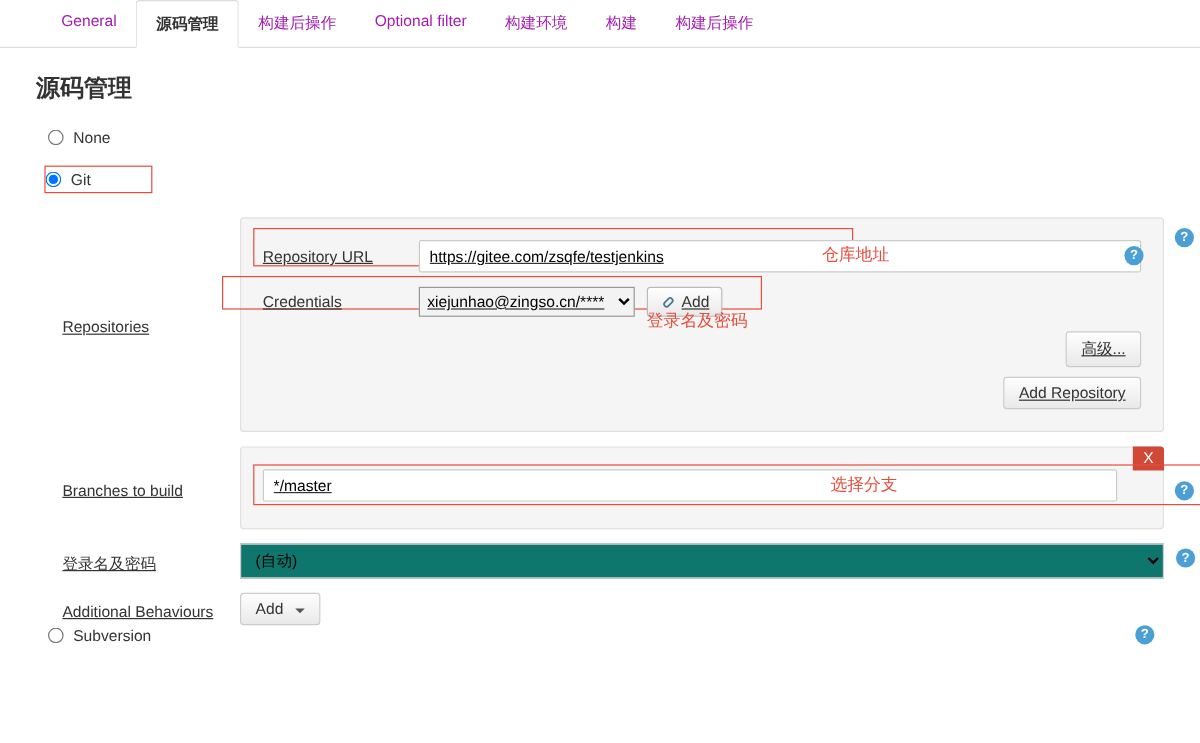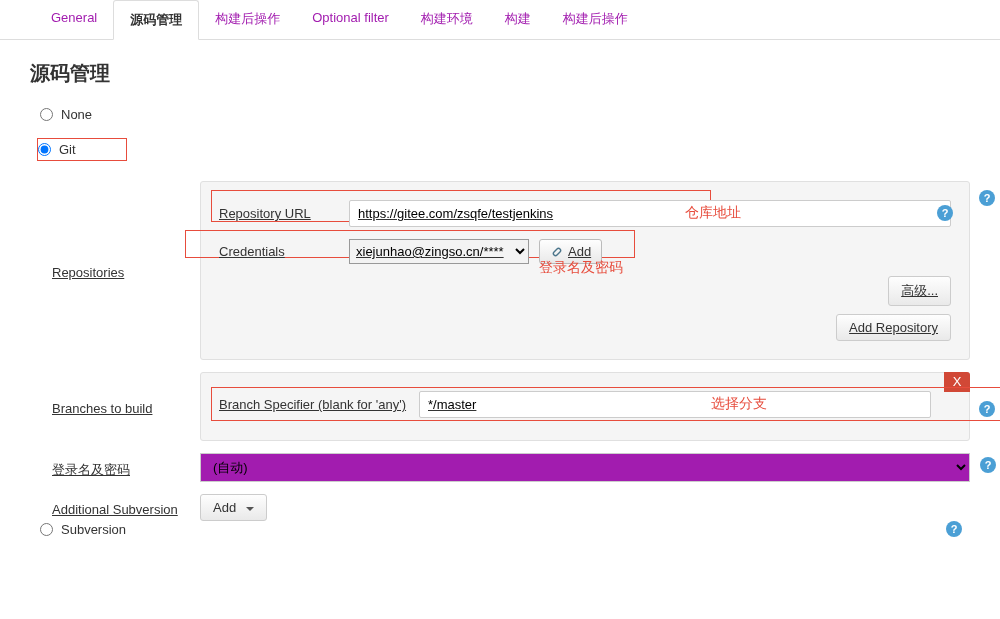--- a/index.html
+++ b/index.html
@@ -38,21 +38,21 @@
     .btn { padding: 5px 12px; border: 1px solid #ccc; background: linear-gradient(#fefefe,#e9e9e9); border-radius: 3px; cursor: pointer; font-size: 13px; color: #333; }
     .btn-group-right { display: flex; justify-content: flex-end; gap: 8px; margin-top: 8px; }
     
     .add-cred-btn { display: inline-flex; align-items: center; gap: 4px; padding: 4px 10px; border: 1px solid #bbb; background: linear-gradient(#fefefe,#e9e9e9); border-radius: 3px; cursor: pointer; margin-left: 10px; }
     .key-icon { display: inline-block; width: 14px; height: 8px; border: 2px solid #4b758b; border-radius: 4px 4px 4px 4px; position: relative; transform: rotate(-45deg) scale(0.7); }
     
     .red-annotation { position: absolute; color: #e74c3c; font-size: 14px; }
     
     .delete-x { position: absolute; top: -1px; right: -1px; width: 26px; height: 20px; background: #d14836; color: #fff; text-align: center; line-height: 20px; font-size: 13px; cursor: pointer; border-radius: 0 3px 0 0; }
     
-    .repo-browser-select { width: 100%; padding: 5px 8px; border: 1px solid #ccc; background: #a21caf; font-size: 13px; }
+    .repo-browser-select { width: 100%; padding: 5px 8px; border: 1px solid #ccc; background: #0f766e; font-size: 13px; }
     
     .dropdown-caret { display: inline-block; margin-left: 6px; border-top: 4px solid #555; border-left: 4px solid transparent; border-right: 4px solid transparent; vertical-align: middle; }
     
     .strikethrough-cred { text-decoration: line-through; color: #333; }
     
     .repo-red-outline { border: 1px solid #e74c3c; position: absolute; pointer-events: none; }
     .inner-help { position: absolute; right: -2px; top: 5px; width: 16px; height: 16px; border-radius: 50%; background: #4b9fd5; color: #fff; text-align: center; line-height: 16px; font-size: 11px; font-weight: bold; cursor: pointer; }
   </style>
 </head>
 <body>
@@ -121,43 +121,42 @@
   
   <div class="config-row">
     <div class="config-label">Branches to build</div>
     <div class="config-body">
       <div class="panel">
         <div class="delete-x">X</div>
         <div class="help-icon" style="top:28px;">?</div>
 
         <div class="repo-red-outline" style="left:10px; top:14px; width:800px; height:34px;"></div>
         <div class="field-row" style="position:relative; margin-bottom:4px;">
-          <div class="field-label-wide">Branch Specifier (blank for 'any')</div>
           <input class="text-input" type="text" style="margin-right: 20px;" value="*/master">
-          <span class="red-annotation" style="right:184px; top:4px;">选择分支</span>
+          <span class="red-annotation" style="right:203px; top:4px;">选择分支</span>
         </div>
 
       </div>
     </div>
   </div>
   
   
   <div class="config-row">
     <div class="config-label">登录名及密码</div>
     <div class="config-body" style="position:relative;">
       <select class="repo-browser-select">
         <option>(自动)</option>
       </select>
       <div class="help-icon" style="top:4px;">?</div>
     </div>
   </div>
   
   
   <div class="config-row">
-    <div class="config-label">Additional Subversion</div>
+    <div class="config-label">Additional Behaviours</div>
     <div class="config-body">
       <button class="btn">
         <span>Add</span>
         <span class="dropdown-caret"></span>
       </button>
     </div>
   </div>
   
   
   <div class="radio-option" style="margin-top:0; position:relative;">

